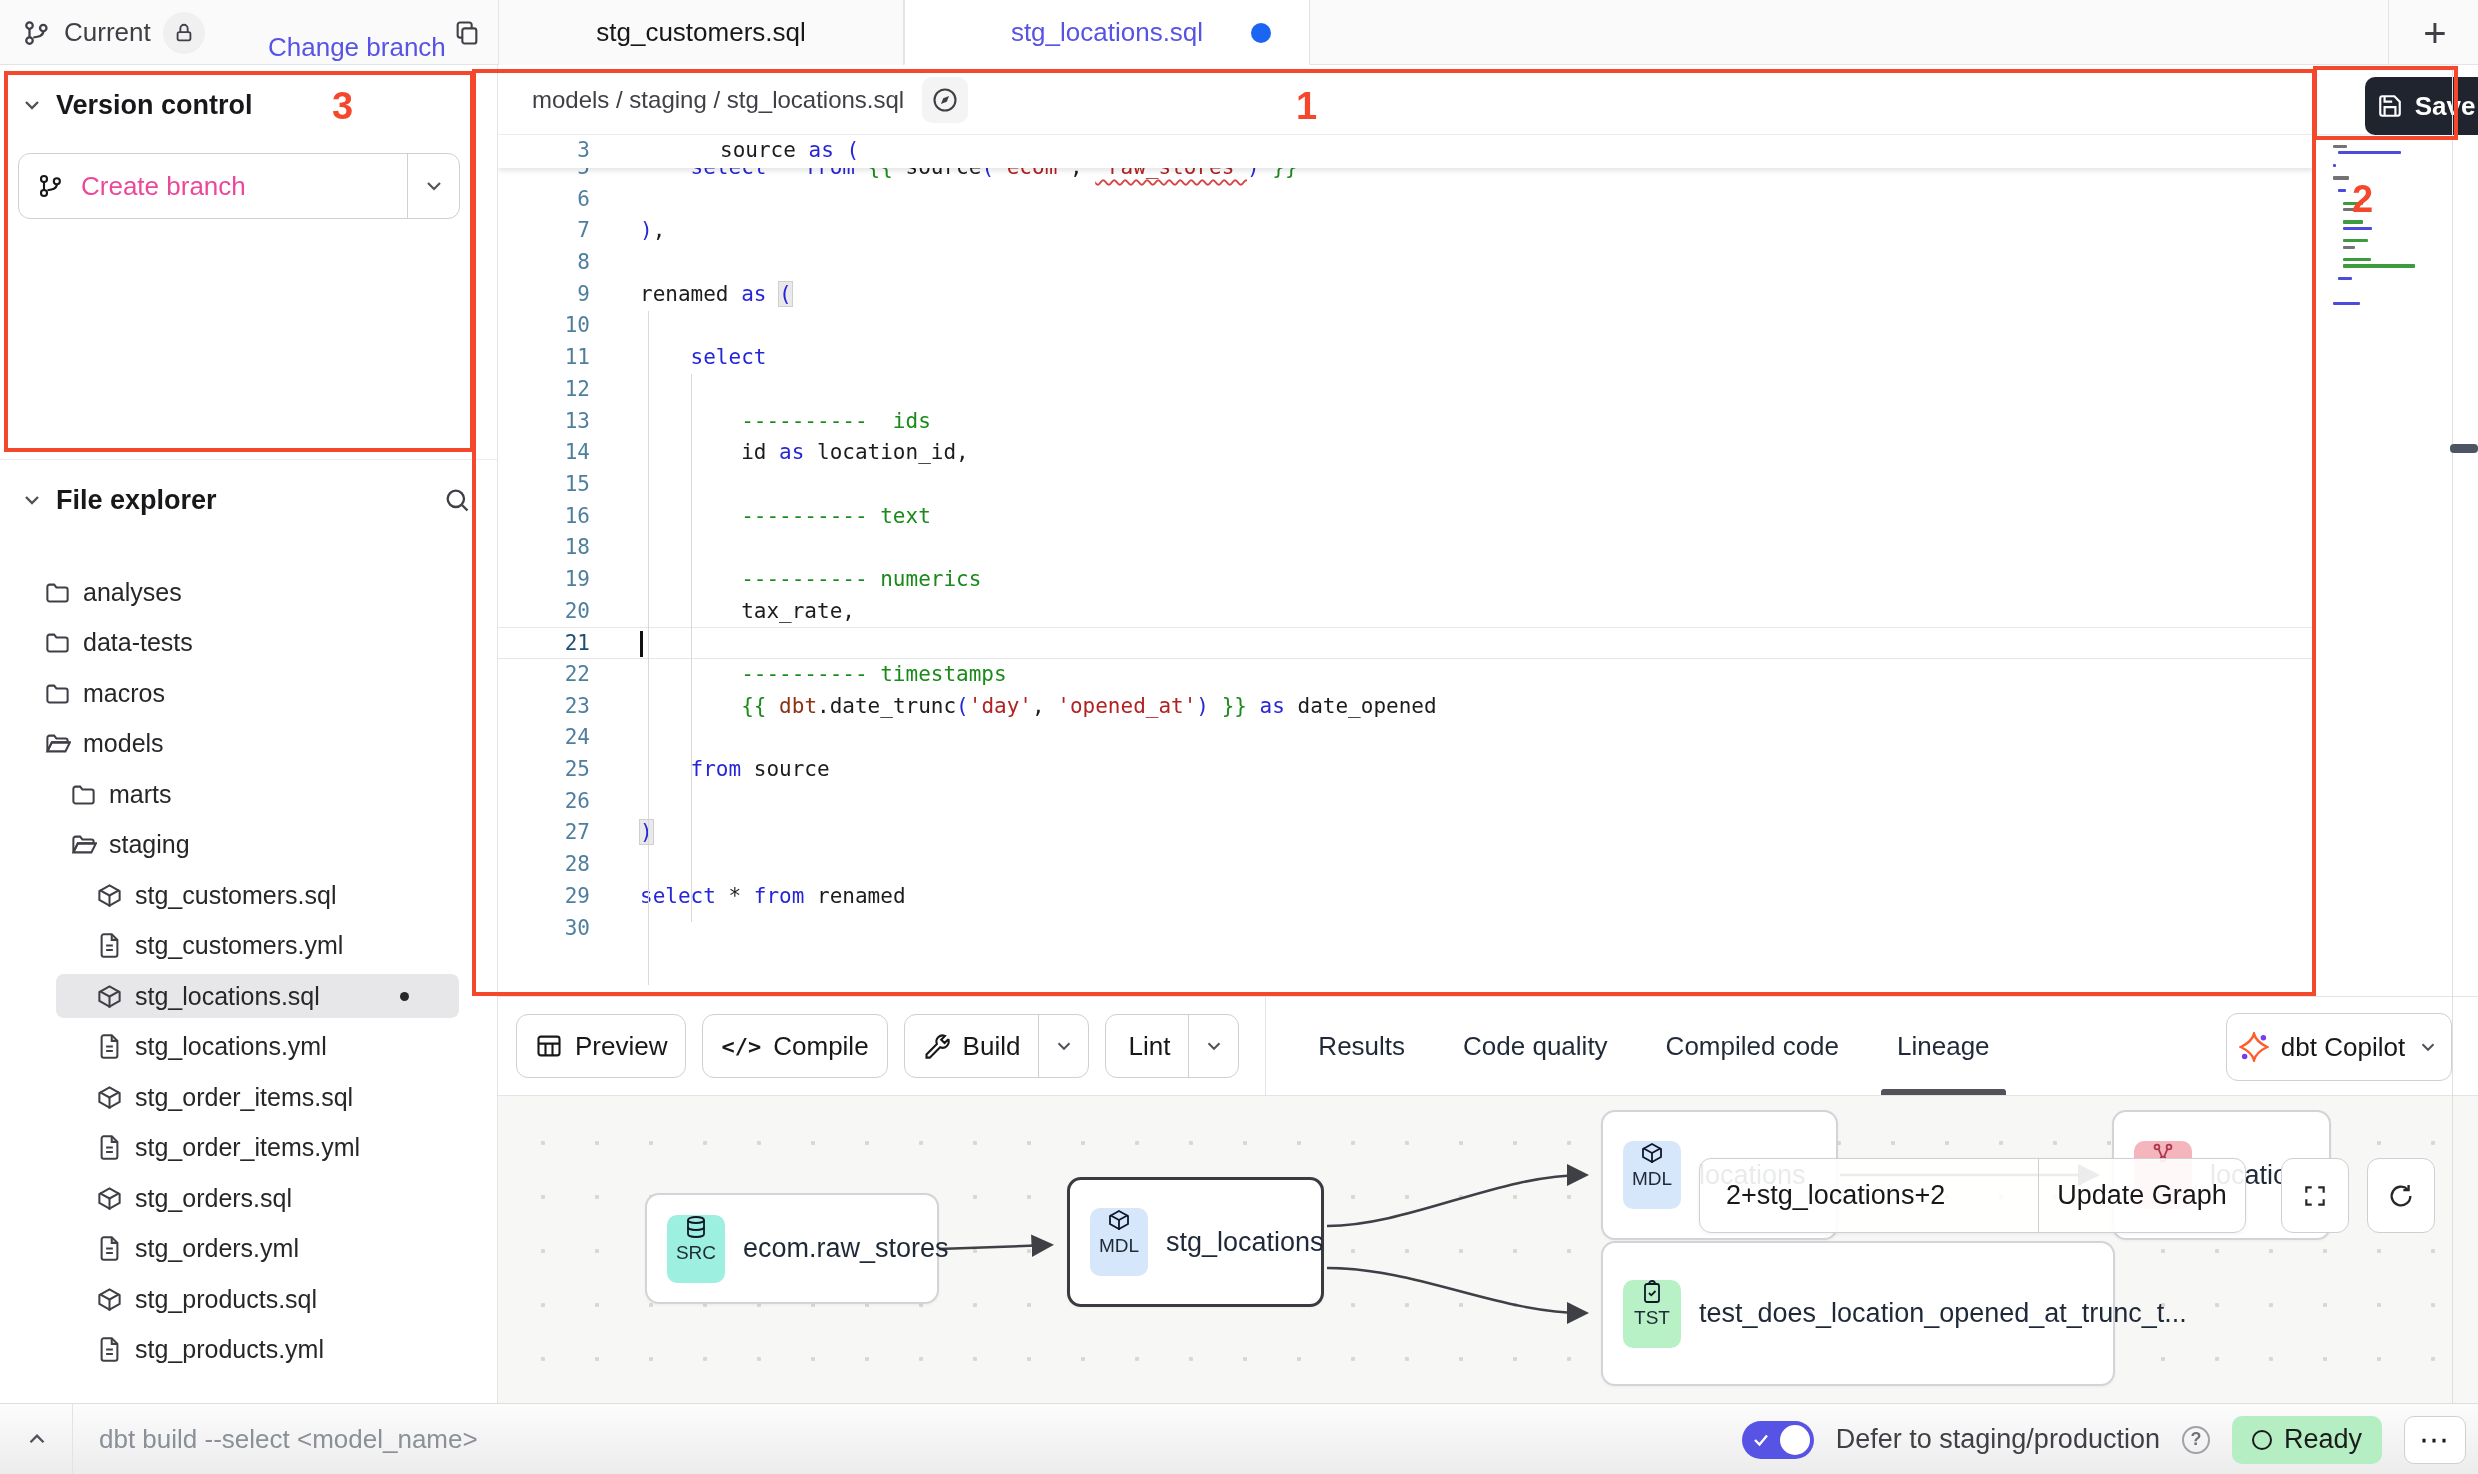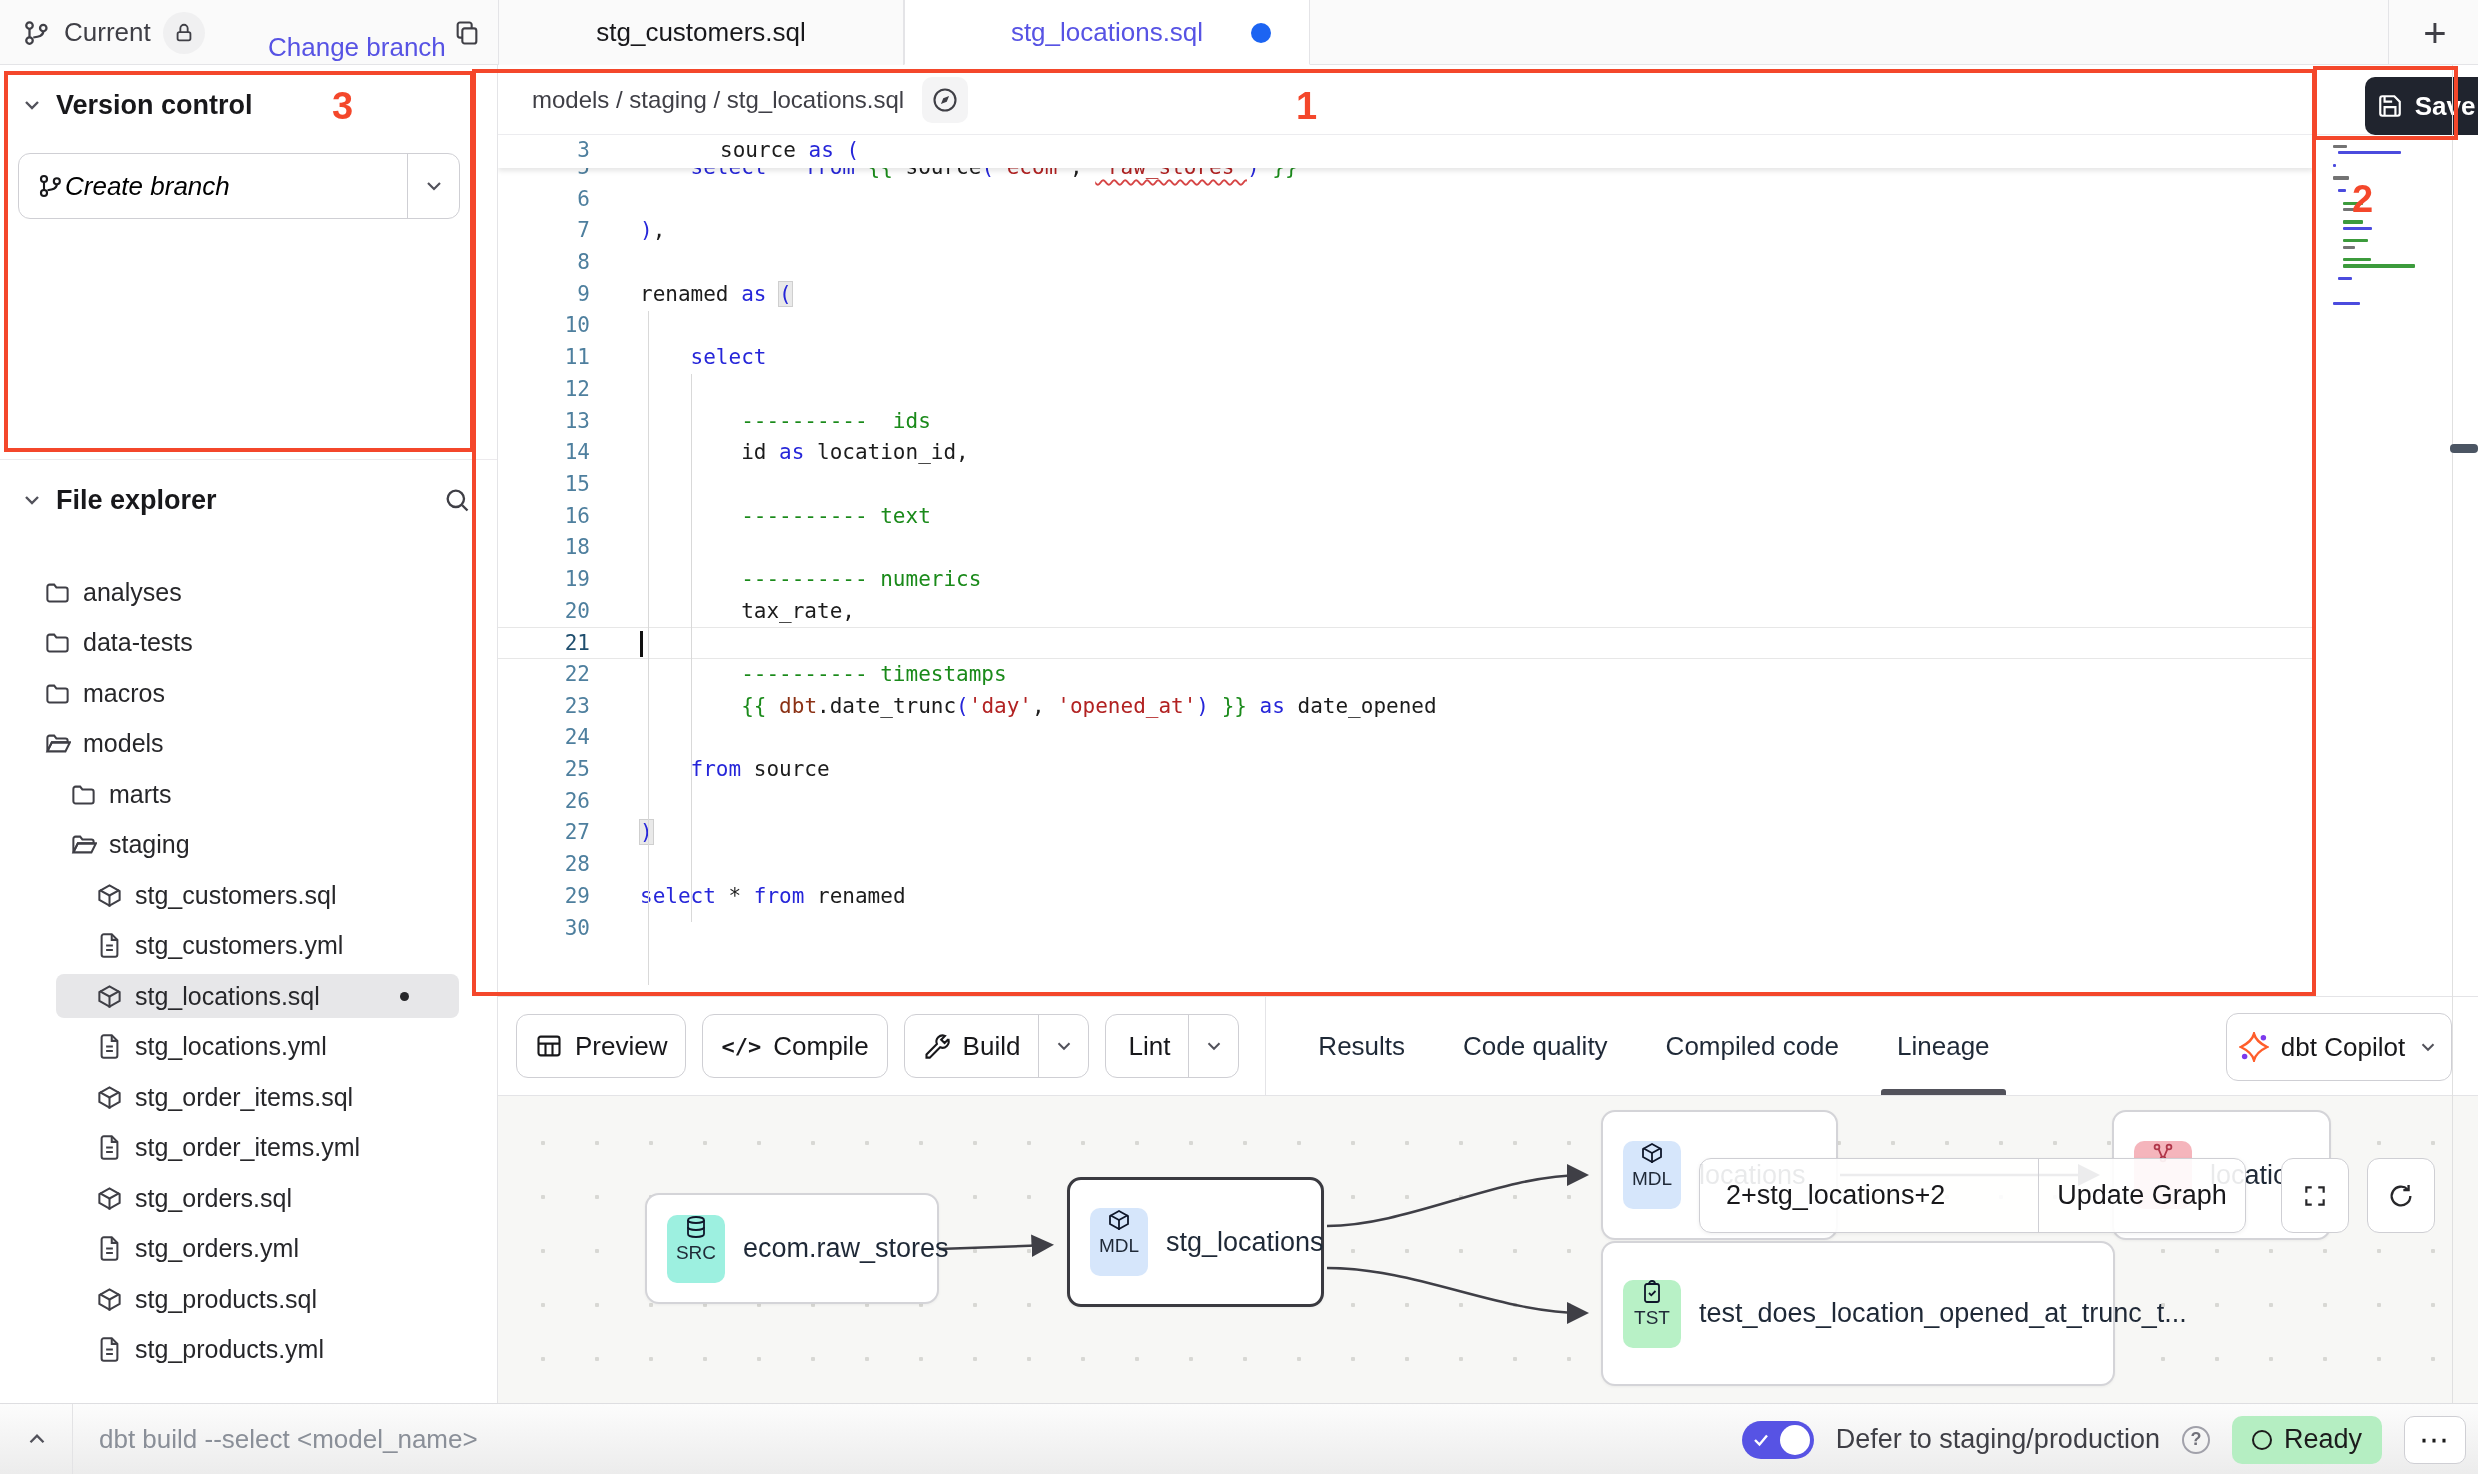--- a/index.html
+++ b/index.html
@@ -22,21 +22,21 @@
   .tab.t2 { left:904px; background:#fff; color:#5753e4; border-bottom:1px solid #fff; }
   .tabdot { position:absolute; right:38px; top:23px; width:20px; height:20px; border-radius:50%; background:#1c64f2; }
   .strip-div { position:absolute; left:2388px; top:0; width:1px; height:65px; background:#e4e4e7; }
   .newtab { position:absolute; left:2408px; top:6px; width:54px; height:54px; display:flex; align-items:center; justify-content:center; font-size:40px; font-weight:300; color:#3f3f46; background:none; border:none; cursor:pointer; }
 
   
   .sidebar { position:absolute; left:0; top:65px; width:498px; height:1338px; background:#fff; border-right:1px solid #e4e4e7; z-index:2; }
   .sec-h { display:flex; align-items:center; gap:12px; padding:0 0 0 20px; height:80px; font-size:27px; font-weight:700; color:#18181b; }
   .vc { height:395px; border-bottom:1px solid #eceaed; position:relative; }
   .cb-btn { position:absolute; left:18px; top:88px; width:442px; height:66px; border:1px solid #cfcfd4; border-radius:12px; background:#fff; display:flex; align-items:center; cursor:pointer; }
-  .cb-main { flex:1; display:flex; align-items:center; padding-left:18px; font-size:26px; color:#000000;font-style:italic; }
+  .cb-main { flex:1; display:flex; align-items:center; gap:16px; padding-left:18px; font-size:26px; color:#ec4899; }
   .cb-dd { width:52px; height:100%; border-left:1px solid #cfcfd4; display:flex; align-items:center; justify-content:center; }
   .fe { position:relative; height:943px; }
   .fe .search { margin-left:auto; margin-right:26px; }
   .tree { position:absolute; left:0; top:110px; right:0; }
   .fr { display:flex; align-items:center; gap:12px; height:44px; margin-bottom:6.5px; font-size:25px; color:#27272a; cursor:pointer; border-radius:8px; }
   .fr.sel { background:#e7e7e9; }
   .flb { white-space:nowrap; }
   .fic { width:27px; height:27px; flex:0 0 27px; }
   .fdot { width:9px; height:9px; border-radius:50%; background:#27272a; margin-left:auto; margin-right:50px; }
 

